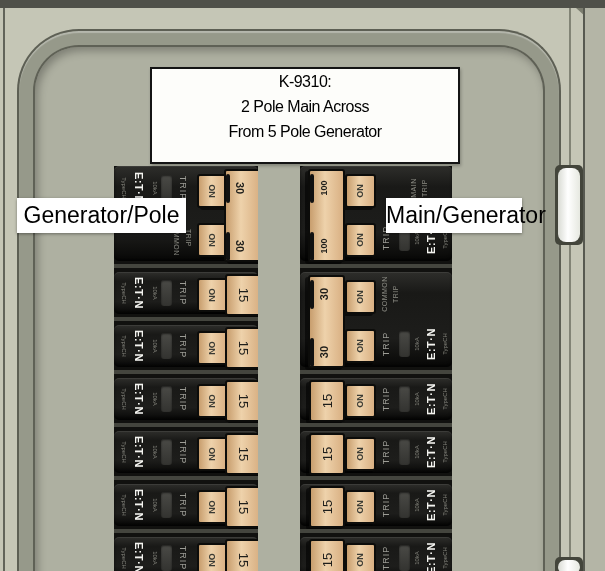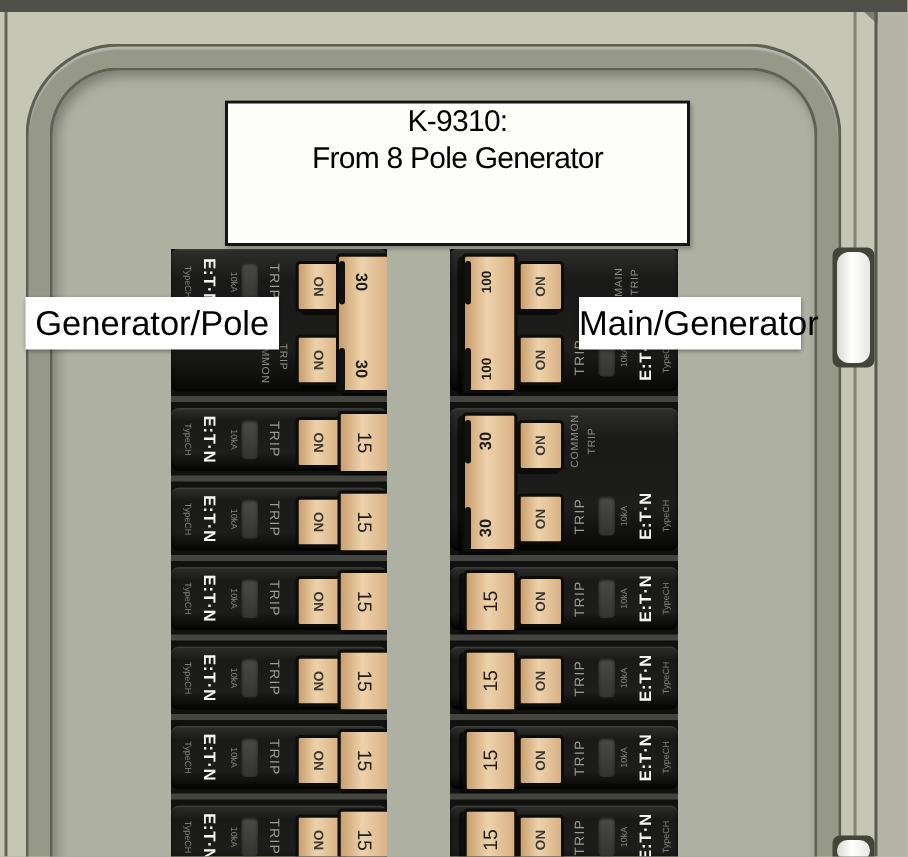--- a/index.html
+++ b/index.html
@@ -17,26 +17,26 @@
   .molding{left:17px;top:29px;width:540px;height:542px;background:#96998a;
            border:2px solid #5d5f54;border-bottom:none;border-radius:62px 62px 0 0;
            box-shadow:inset 0 2px 1px rgba(255,255,255,.3);}
   .opening{left:33px;top:45px;width:508px;height:540px;background:#aeb0a1;
            border:2px solid #5f6156;border-bottom:none;border-radius:46px 46px 0 0;
            box-shadow:inset 3px 4px 8px rgba(0,0,0,.28);}
   
   .title-box{left:150px;top:67px;width:306px;height:93px;background:#fdfdfa;
              border:2px solid #141414;text-align:center;color:#000;z-index:30;
              box-shadow:1px 2px 3px rgba(0,0,0,.25);}
-  .title-box .big{font-size:20px;line-height:25px;letter-spacing:-.5px;}
+  .title-box .big{font-size:16px;line-height:25px;letter-spacing:-.5px;}
   .title-box .small{font-size:13px;line-height:17px;margin-top:2px;}
   .side-label{background:#fff;color:#000;font-size:23px;line-height:35px;height:35px;
               text-align:center;z-index:40;box-shadow:0 1px 3px rgba(0,0,0,.4);}
   .lbl-left{left:17px;top:198px;width:169px;}
-  .lbl-right{left:386px;top:198px;width:148px;}
+  .lbl-right{left:386px;top:198px;width:136px;}
   
   .col{top:166px;height:405px;overflow:hidden;z-index:10;background:#11110f;}
   #left-col{left:114px;width:144px;}
   #right-col{left:300px;width:152px;}
   .unit{position:absolute;left:0;background:linear-gradient(180deg,#2e2e2b 0%,#191917 22%,#1d1d1b 70%,#070706 100%);
         border-radius:5px;box-shadow:inset 0 1px 0 rgba(255,255,255,.08),inset 0 -2px 3px rgba(0,0,0,.6);}
   .gap{position:absolute;left:0;height:4px;background:#44453e;}
   .v{position:absolute;white-space:nowrap;color:#9b9b93;}
   .t-trip{font-size:9px;letter-spacing:1px;color:#9d9d96;}
   .t-note{font-size:7px;letter-spacing:.5px;color:#8d8d85;}
@@ -64,21 +64,22 @@
 <div class="abs corner-tr"></div>
 <div class="abs edge-left"></div>
 <div class="abs side-face"></div>
 <div class="abs seam"></div>
 <div class="abs door-edge"></div>
 <div class="abs molding"></div>
 <div class="abs opening"></div>
 
 <div class="abs title-box">
   <div class="big">K-9310:</div>
-  <div class="big">From 8 Pole Generator</div>
+  <div class="big">2 Pole Main Across</div>
+  <div class="big">From 5 Pole Generator</div>
 </div>
 
 <div id="left-col" class="abs col">
     <div class="unit" style="left: 0px; top: 0px; width: 144px; height: 95px;">
       <div class="tan" style="left: 83px; top: 8px; width: 27px; height: 30px; box-shadow: rgba(0, 0, 0, 0.55) 3px 2px 0px;">
         <span class="v t-on" style="left: 13px; top: 15px; transform: translate(-50%, -50%) rotate(90deg);">ON</span>
       </div>
       <div class="tan" style="left: 83px; top: 57px; width: 27px; height: 30px; box-shadow: rgba(0, 0, 0, 0.55) 3px 2px 0px;">
         <span class="v t-on" style="left: 13px; top: 15px; transform: translate(-50%, -50%) rotate(90deg);">ON</span>
       </div>

